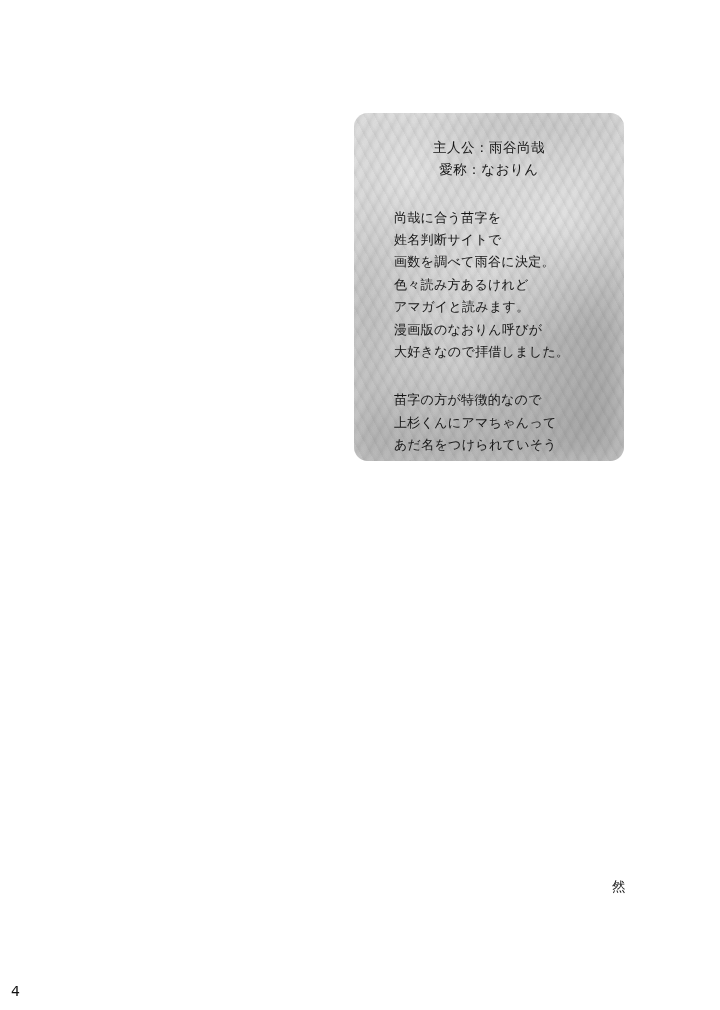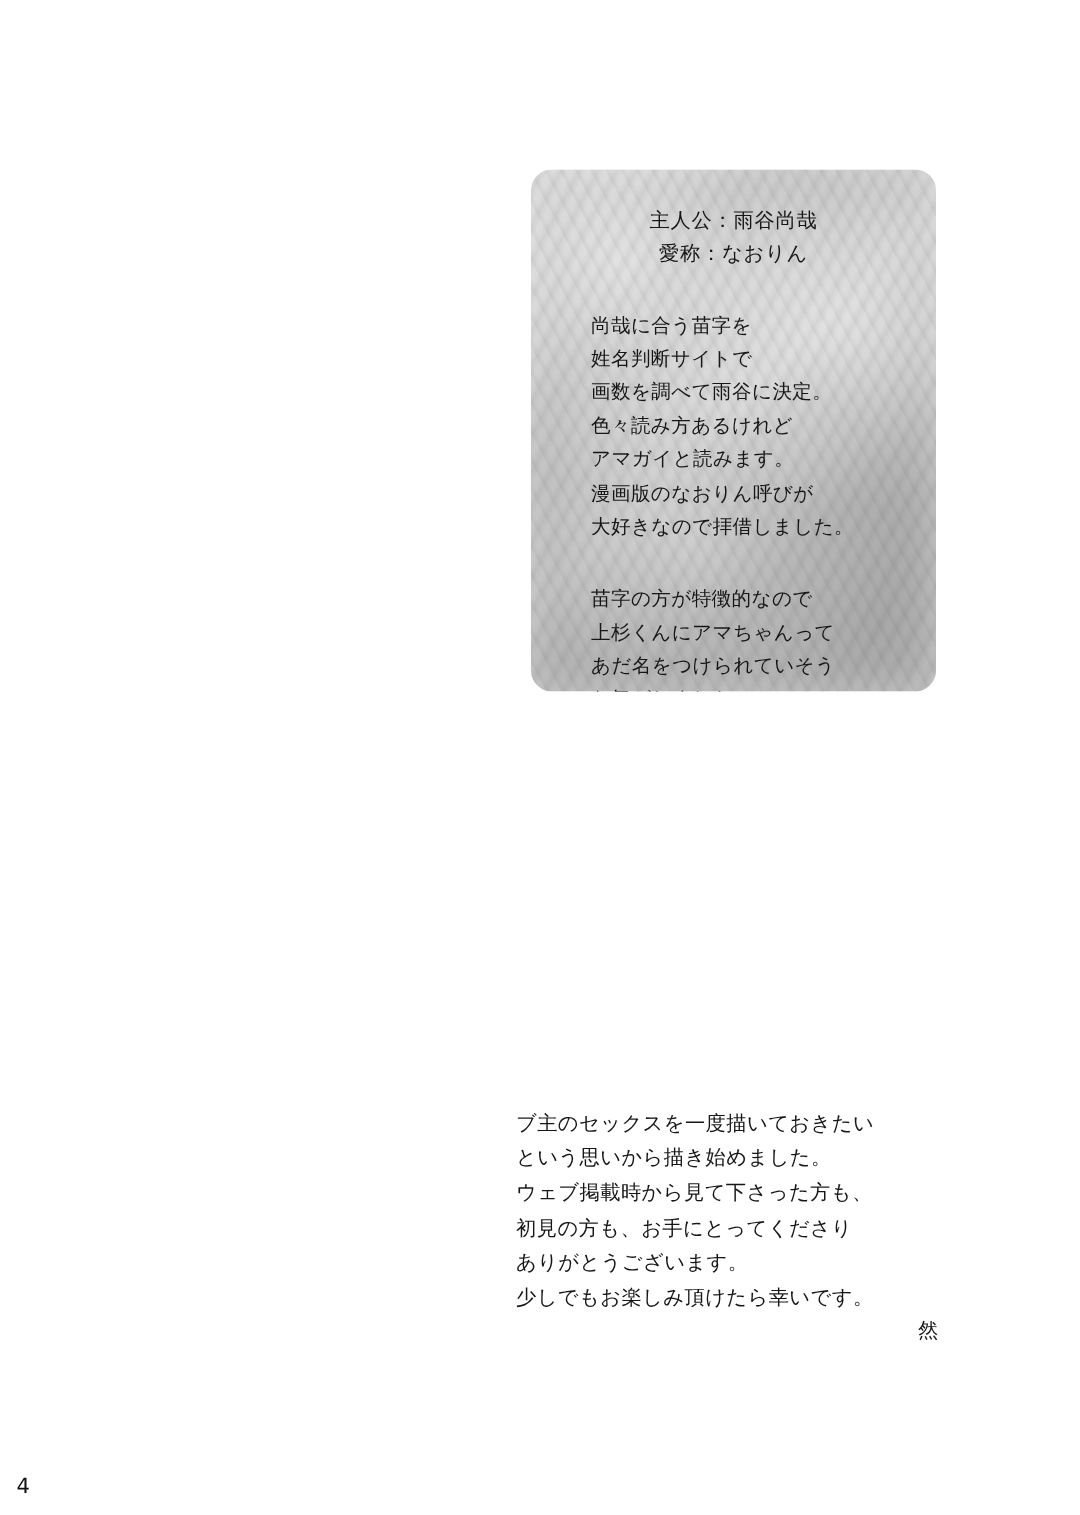--- a/index.html
+++ b/index.html
@@ -127,24 +127,18 @@
 アマガイと読みます。
 漫画版のなおりん呼びが
 大好きなので拝借しました。</div>
       <div class="card-body second">苗字の方が特徴的なので
 上杉くんにアマちゃんって
 あだ名をつけられていそう
 な気がしました…。</div>
     </div>
   </div>
 
-  <div class="afterword">ブ主のセックスを一度描いておきたい
-という思いから描き始めました。
-ウェブ掲載時から見て下さった方も、
-初見の方も、お手にとってくださり
-ありがとうございます。
-少しでもお楽しみ頂けたら幸いです。</div>
 
   <div class="signature">然</div>
 
   <div class="page-number">4</div>
 
 </div>
 
 </body></html>

